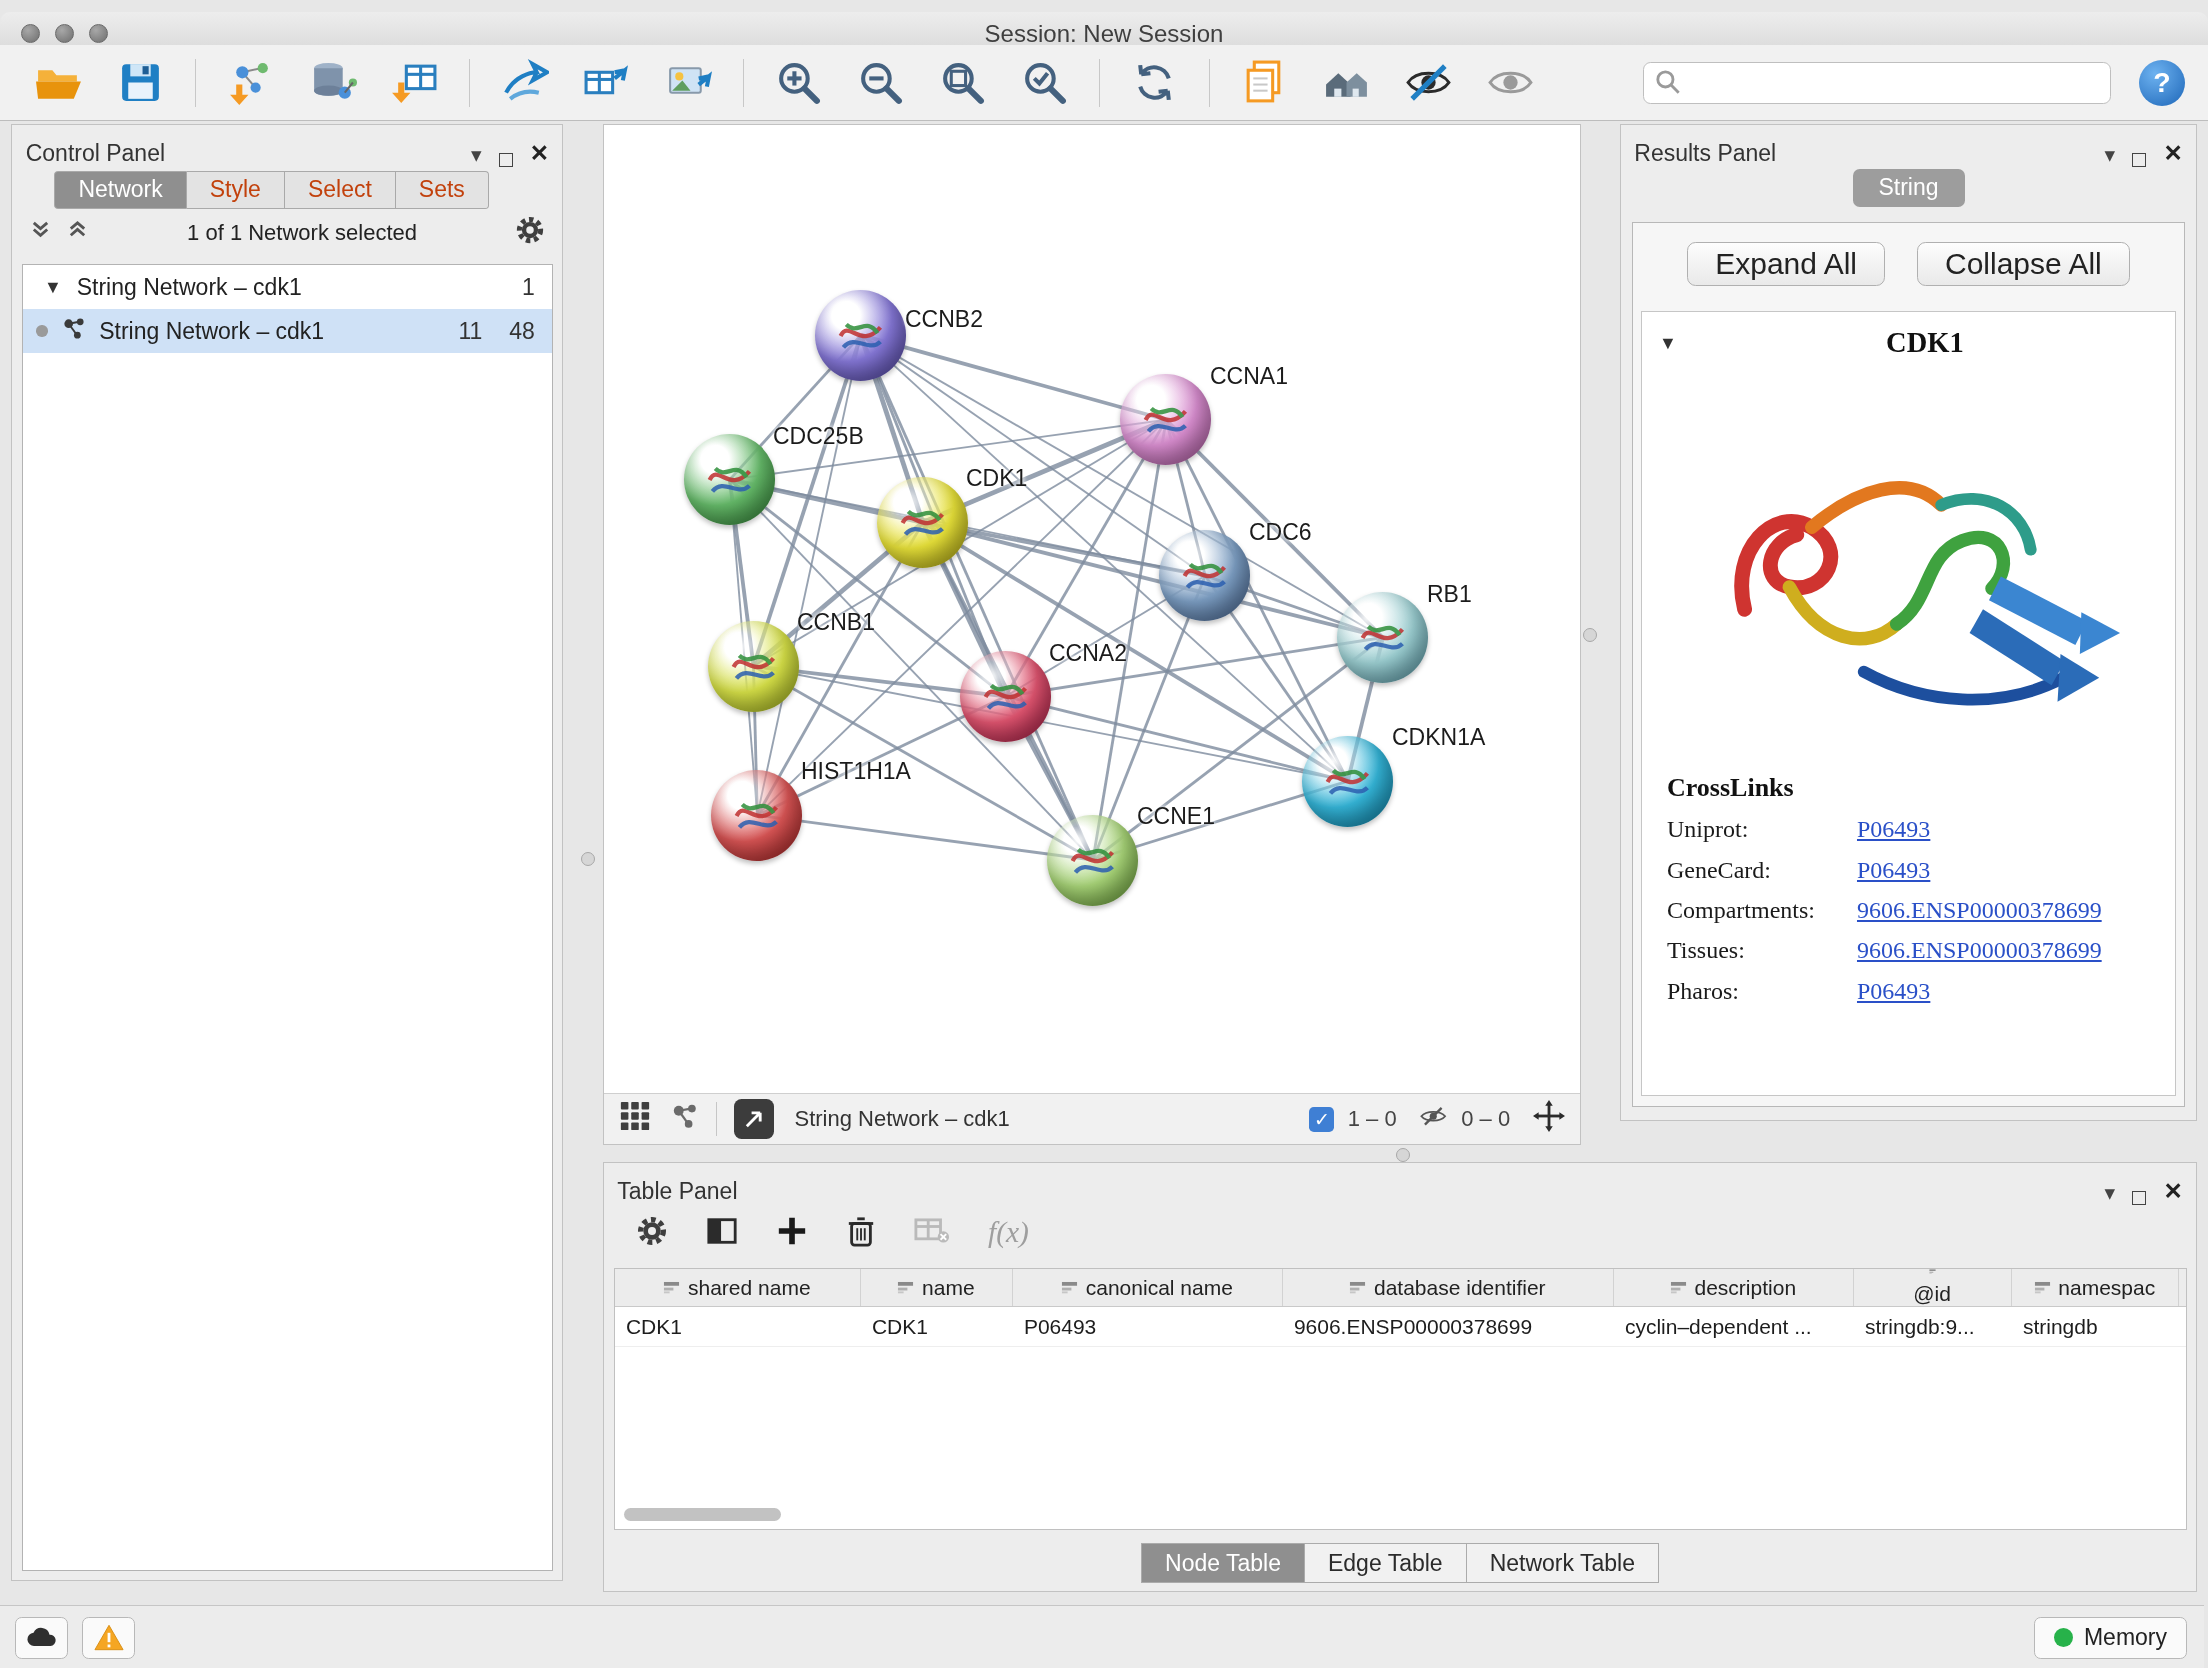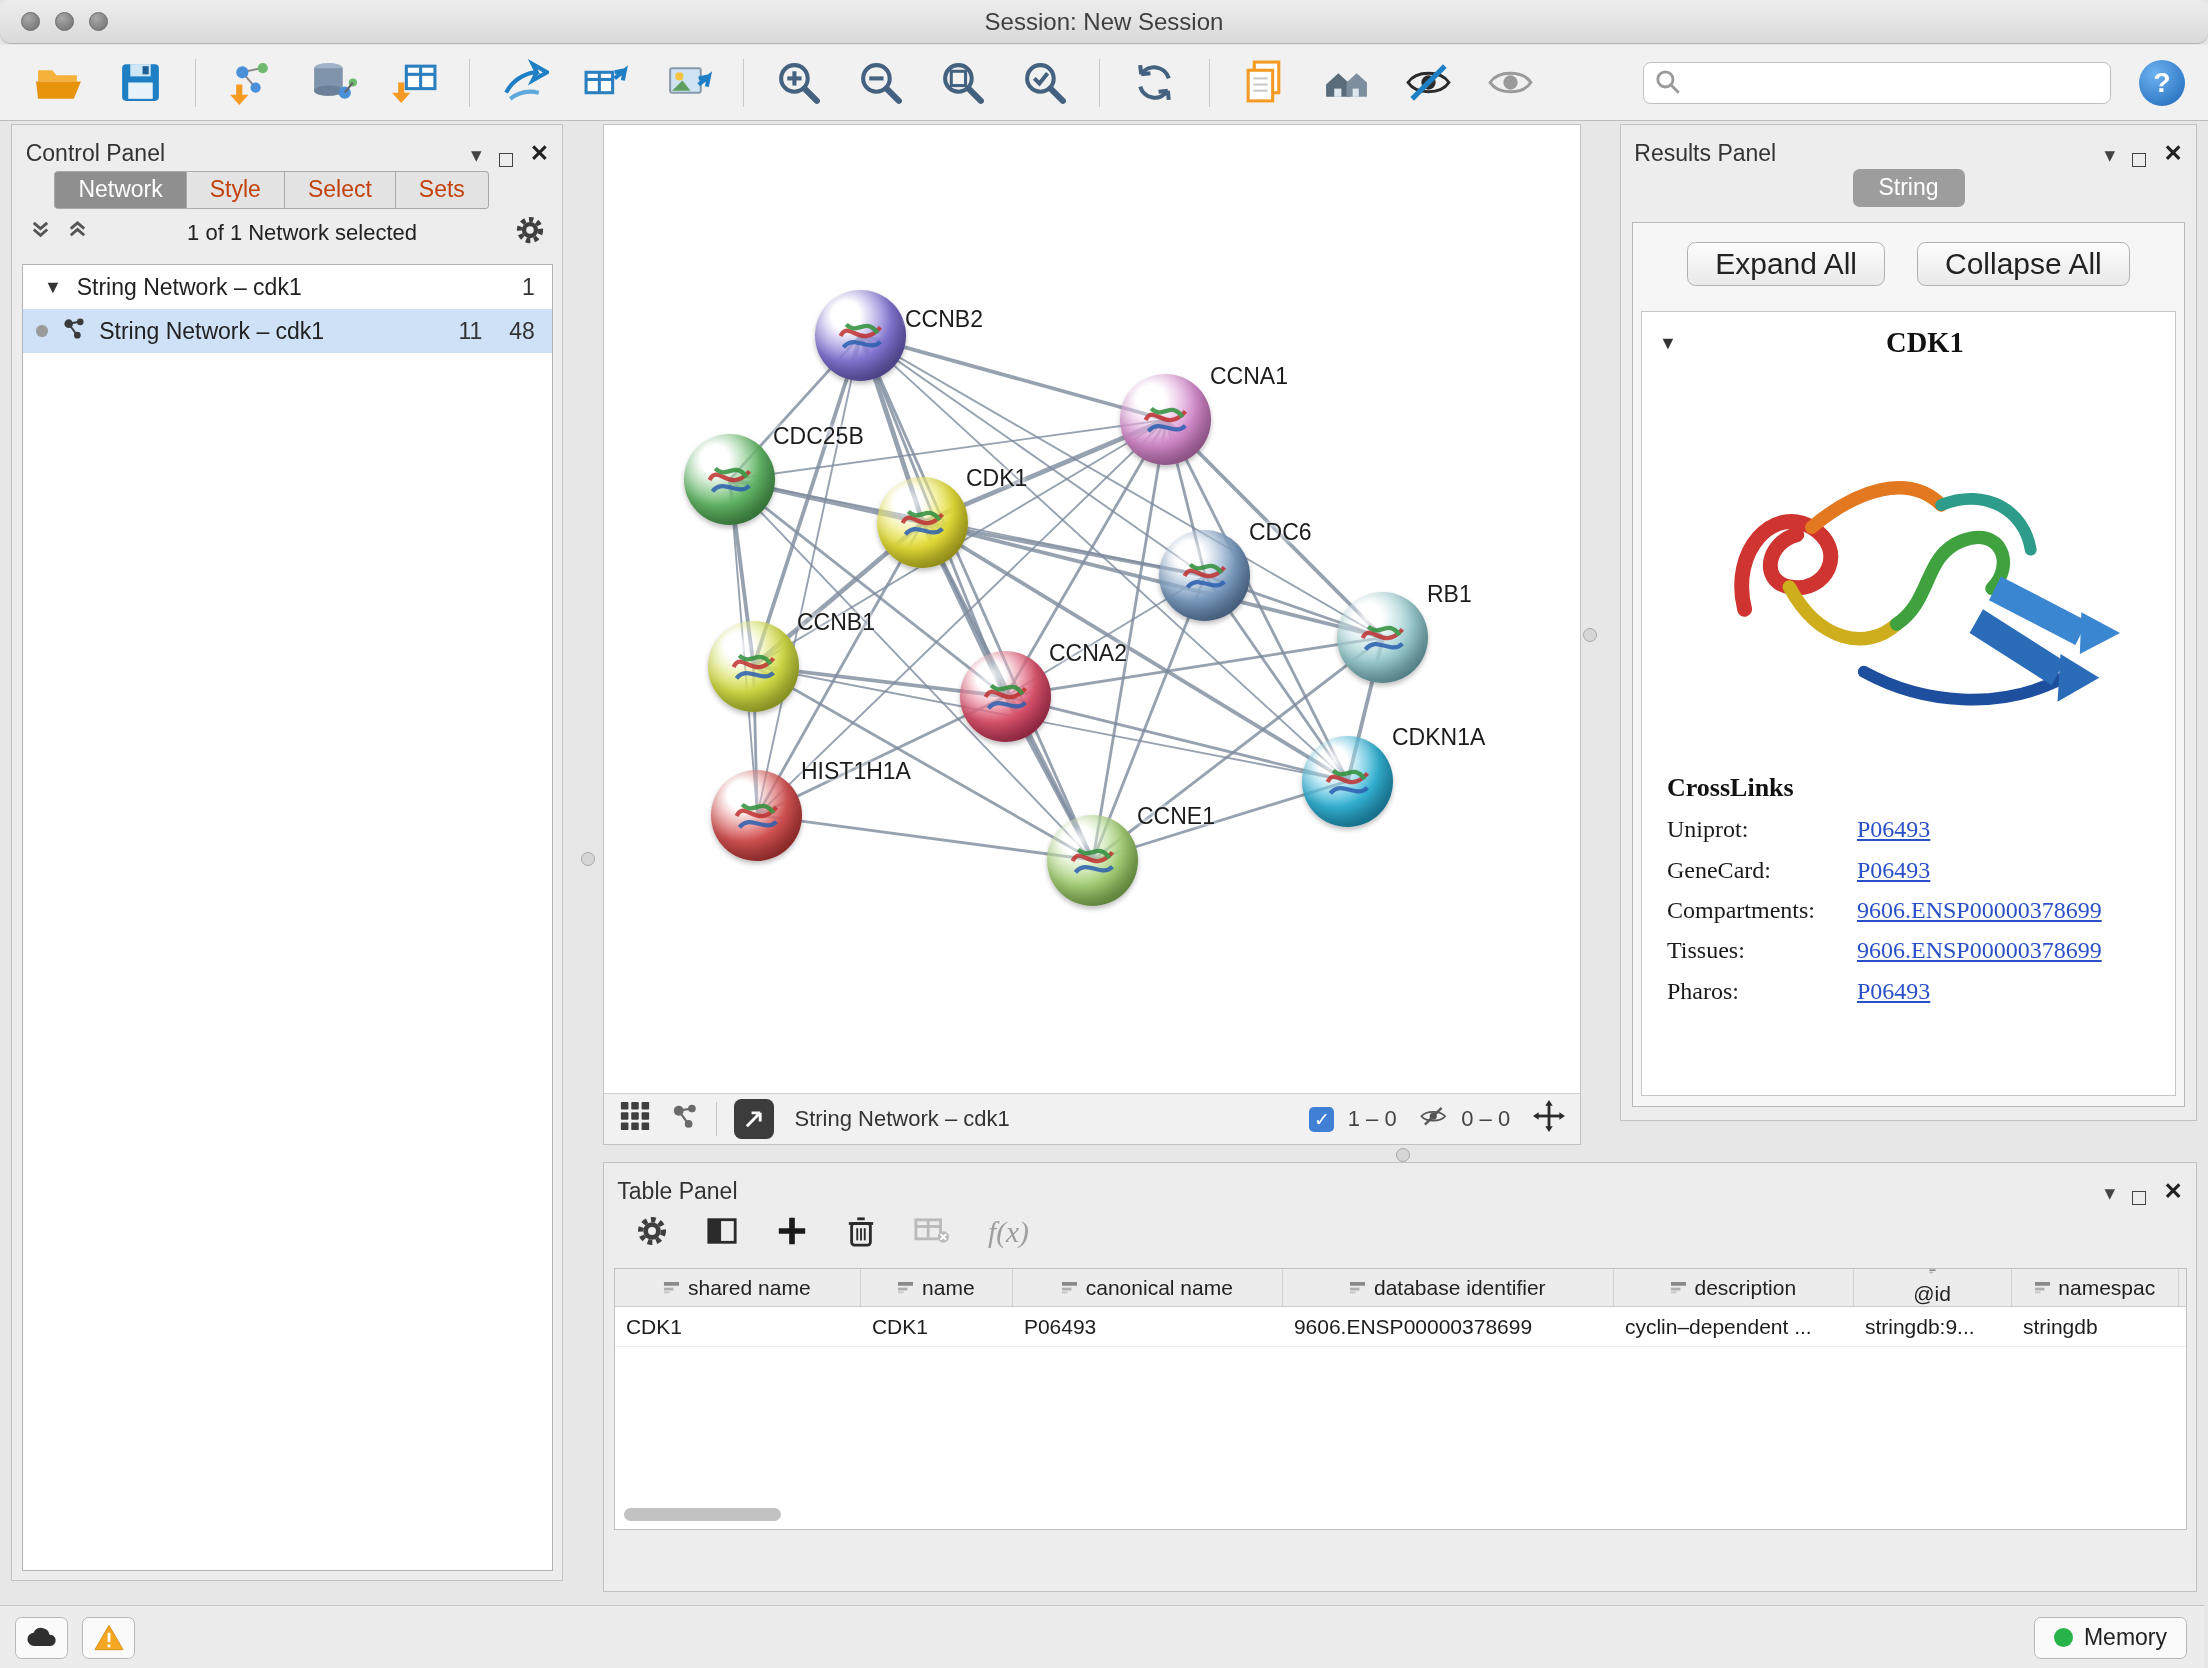--- a/index.html
+++ b/index.html
@@ -5,21 +5,21 @@
   * { box-sizing: border-box; margin: 0; padding: 0; }
   html,body { width:2208px; height:1668px; }
   body {
     font-family: "Liberation Sans", sans-serif;
     background:#e7e7e7;
     position:relative;
     overflow:hidden;
     color:#2b2b2b;
   }
   
-  .titlebar{position:absolute;top:0;left:0;right:0;height:44px;
+  .titlebar{position:absolute;top:12px;left:0;right:0;height:44px;
     background:linear-gradient(#ededed,#d9d9d9);border-bottom:1px solid #b4b4b4;border-radius:10px;}
   .traffic{position:absolute;top:12.4px;width:19px;height:19px;border-radius:50%;
     background:radial-gradient(circle at 35% 30%,#a8a8a8,#6e6e6e);border:1px solid #6a6a6a;}
   .t1{left:21px}.t2{left:55px}.t3{left:89px}
   .title-text{line-height:44px;text-align:center;font-size:24px;color:#3f3f3f;}
   
   .toolbar{position:absolute;top:45px;left:0;right:0;height:76px;background:#f1f1f1;
     border-bottom:1px solid #bdbdbd;display:flex;align-items:center;padding:0 23px 0 28.5px;}
   .tb-btn{width:59px;height:59px;display:flex;align-items:center;justify-content:center;
     border-radius:7.6px;flex:0 0 auto;}
@@ -727,20 +727,25 @@
         <div class="tbl-td" style="width: 246px;">CDK1</div>
         <div class="tbl-td" style="width: 152px;">CDK1</div>
         <div class="tbl-td" style="width: 270px;">P06493</div>
         <div class="tbl-td" style="width: 331px;">9606.ENSP00000378699</div>
         <div class="tbl-td" style="width: 240px;">cyclin–dependent ...</div>
         <div class="tbl-td" style="width: 158px;">stringdb:9...</div>
         <div class="tbl-td" style="width: 167px;">stringdb</div>
       </div>
     <div class="hscroll"></div>
   </div>
+  <div class="tp-tabs">
+    <div class="tp-tab active">Node Table</div>
+    <div class="tp-tab">Edge Table</div>
+    <div class="tp-tab">Network Table</div>
+  </div>
 </div>
 
 <div class="knob" style="left:581px;top:852px;"></div>
 <div class="knob" style="left:1583px;top:628px;"></div>
 <div class="knob" style="left:1396px;top:1148px;"></div>
 
 <div class="statusbar">
   <div class="sb-btn" style="left:15px">
     <svg width="32" height="23" viewBox="0 0 34 24">
       <path d="M9 21 a7 7 0 0 1 -1 -14 a9 9 0 0 1 17 2 a6 6 0 0 1 1 12z" fill="#2f2f2f"></path>

